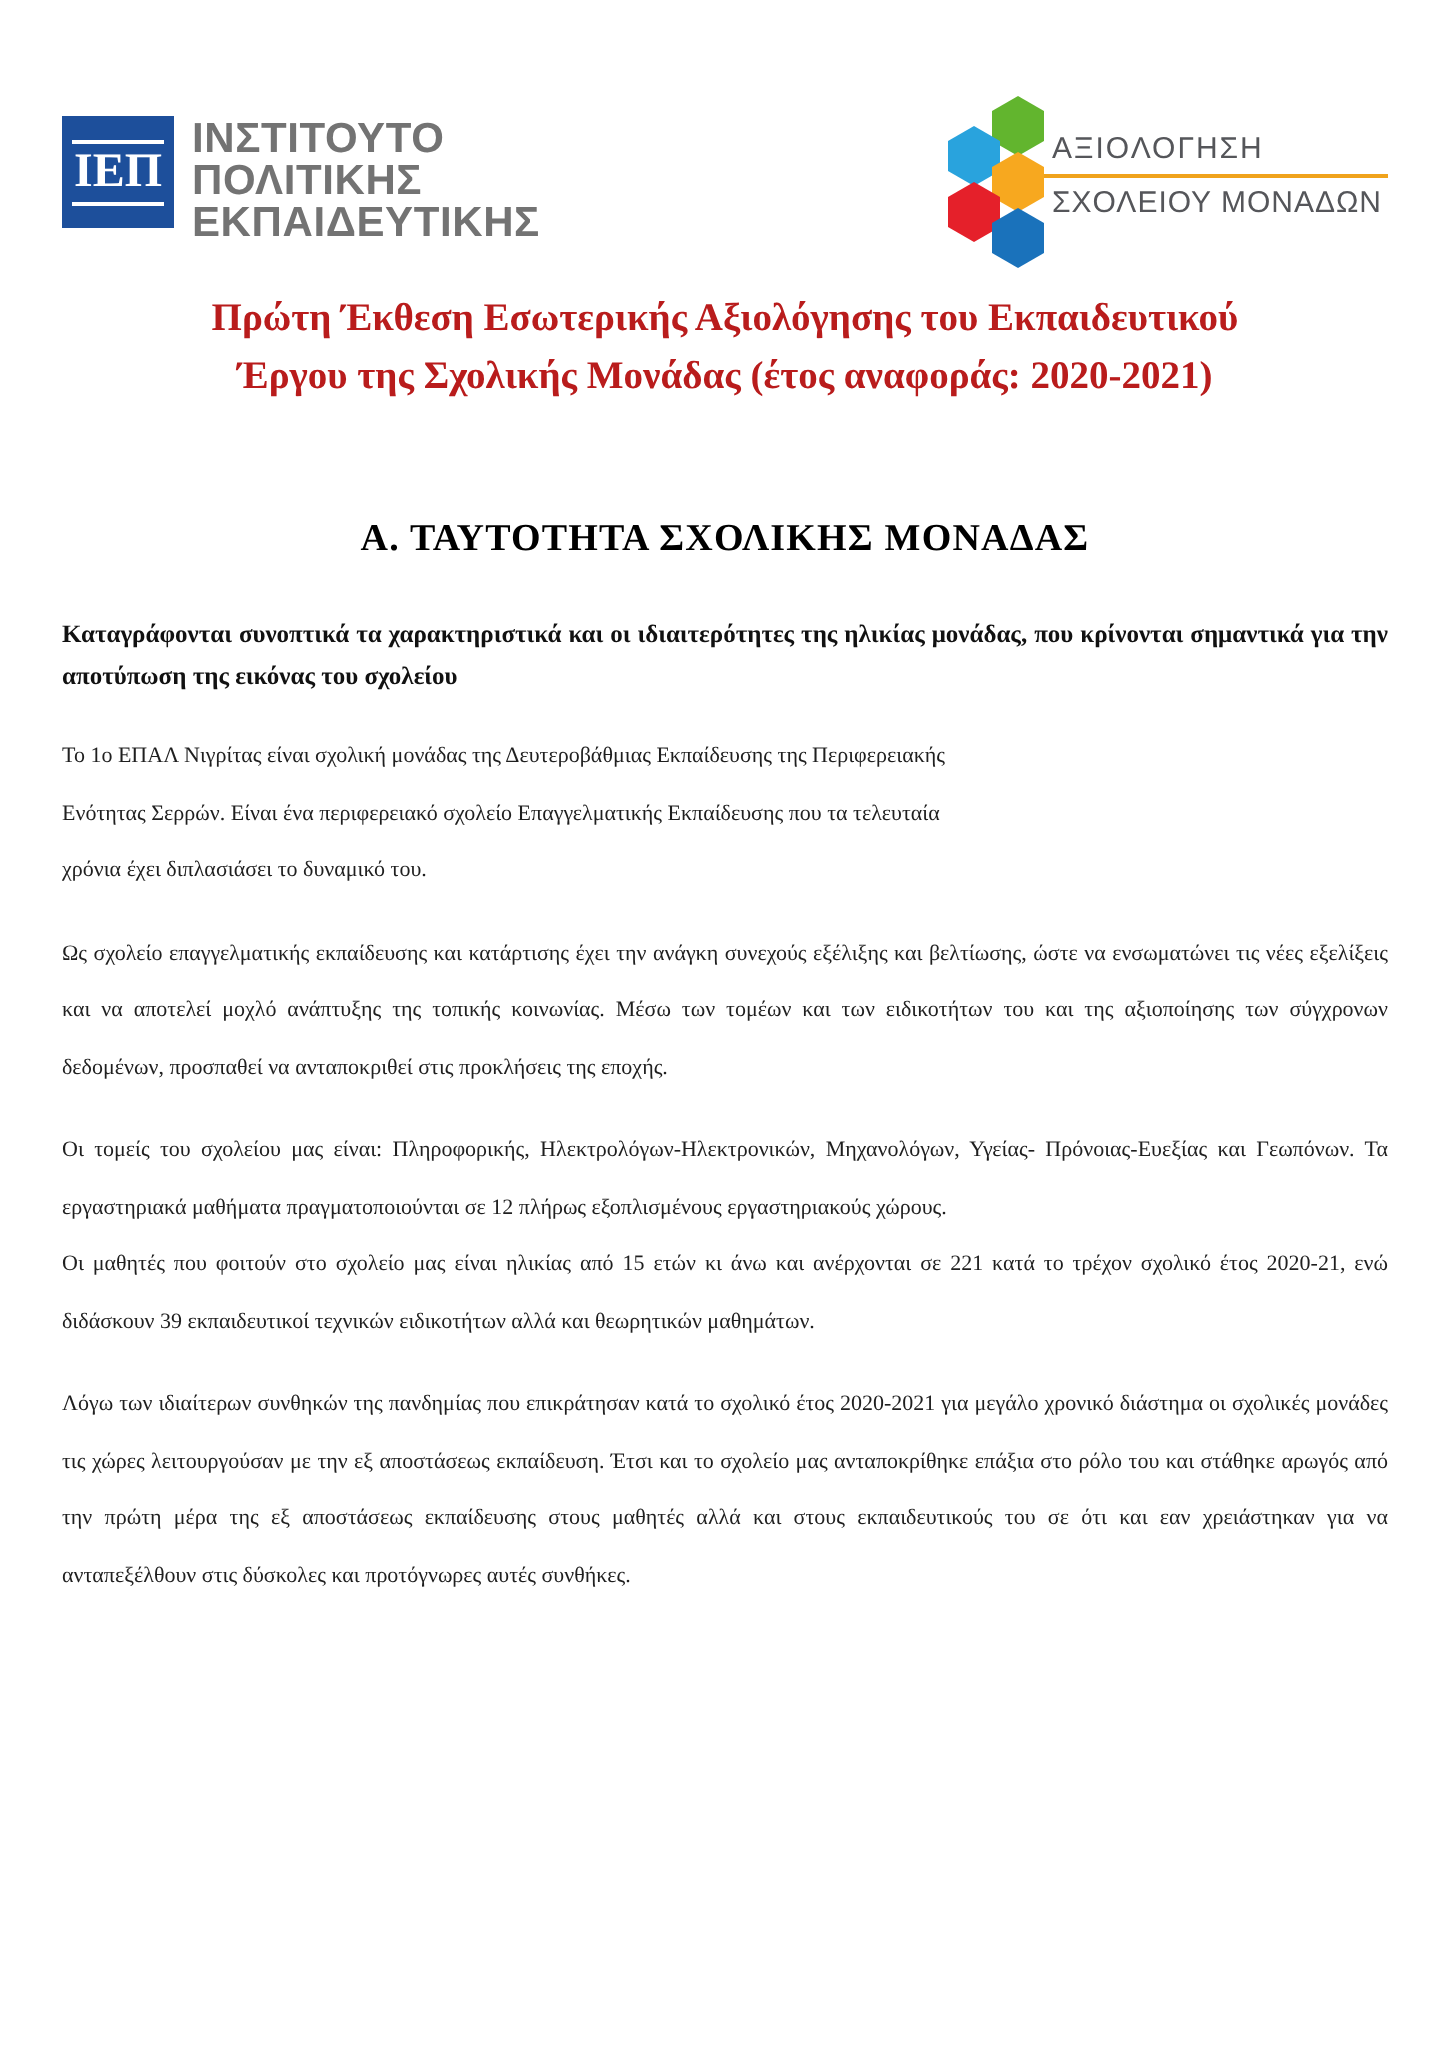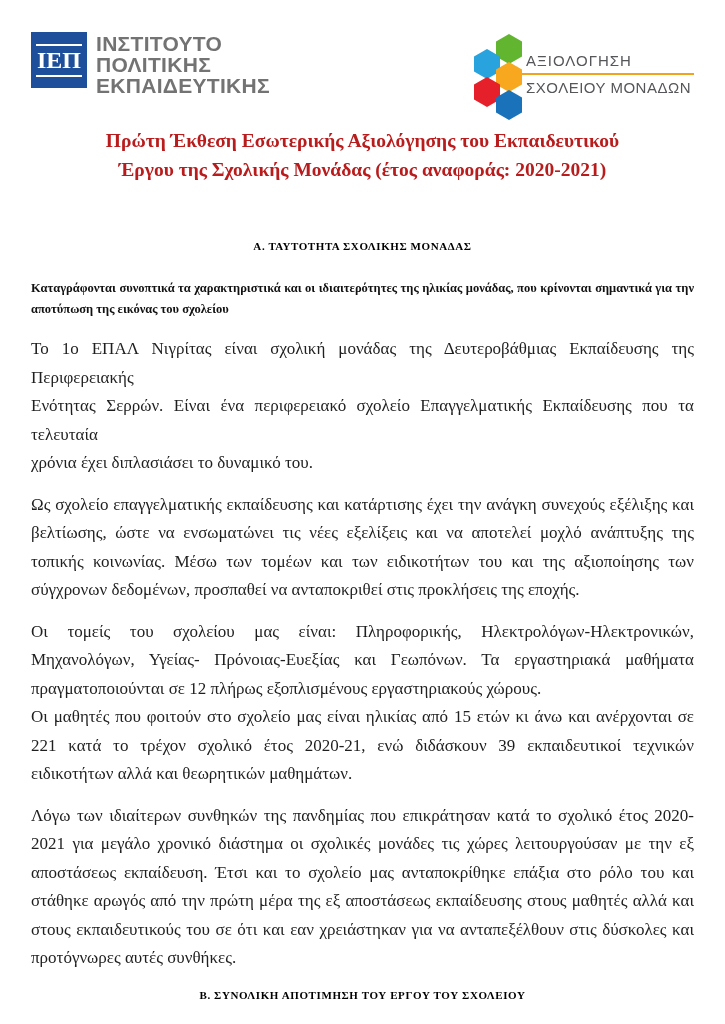--- a/index.html
+++ b/index.html
@@ -17,21 +17,22 @@
     font-family: "Liberation Serif", serif;
     color: #1f1f1f;
   }
   
   .header {
     position: relative;
     padding: 32px 31px 0 31px;
     height: 78px;
     display: flex;
     justify-content: space-between;
-    align-items: flex-start;
+    align-items: center;
+    margin-top: 19px;
   }
   .iep-logo {
     display: flex;
     align-items: flex-start;
     gap: 9px;
   }
   .iep-square {
     width: 56px;
     height: 56px;
     background: #1d4f9b;
@@ -108,40 +109,40 @@
   .doc-title {
     margin: 16px 31px 0 31px;
     font-size: 19.5px;
     line-height: 29px;
     font-weight: bold;
     text-align: center;
     color: #b91c1c;
     white-space: pre-line;
   }
   .section-heading {
-    font-size: 11px;
+    font-size: 19px;
     font-weight: bold;
     text-align: center;
     color: #000000;
     letter-spacing: 0.6px;
     margin: 0 31px;
   }
   .heading-a { margin-top: 56px; }
   .heading-b { margin-top: 16px; }
   .note {
     margin: 26px 31px 0 31px;
     font-size: 12.5px;
     line-height: 21px;
     font-weight: bold;
     text-align: justify;
     color: #111111;
   }
   .body-paragraph {
     margin: 0 31px 13px 31px;
-    font-size: 17px;
+    font-size: 11px;
     line-height: 28.5px;
     text-align: justify;
     white-space: pre-line;
     color: #1f1f1f;
   }
   .first-paragraph { margin-top: 15px; }
 </style>
 </head>
 <body>
 
@@ -185,15 +186,14 @@
   <p class="note">Καταγράφονται συνοπτικά τα χαρακτηριστικά και οι ιδιαιτερότητες της ηλικίας μονάδας, που κρίνονται σημαντικά για την αποτύπωση της εικόνας του σχολείου</p>
 
   <p class="body-paragraph first-paragraph">Το 1ο ΕΠΑΛ Νιγρίτας είναι σχολική μονάδας της Δευτεροβάθμιας Εκπαίδευσης της Περιφερειακής
 Ενότητας Σερρών. Είναι ένα περιφερειακό σχολείο Επαγγελματικής Εκπαίδευσης που τα τελευταία
 χρόνια έχει διπλασιάσει το δυναμικό του.</p>
   <p class="body-paragraph">Ως σχολείο επαγγελματικής εκπαίδευσης και κατάρτισης έχει την ανάγκη συνεχούς εξέλιξης και βελτίωσης, ώστε να ενσωματώνει τις νέες εξελίξεις και να αποτελεί μοχλό ανάπτυξης της τοπικής κοινωνίας. Μέσω των τομέων και των ειδικοτήτων του και της αξιοποίησης των σύγχρονων δεδομένων, προσπαθεί να ανταποκριθεί στις προκλήσεις της εποχής.</p>
   <p class="body-paragraph">Οι τομείς του σχολείου μας είναι: Πληροφορικής, Ηλεκτρολόγων-Ηλεκτρονικών, Μηχανολόγων, Υγείας- Πρόνοιας-Ευεξίας και Γεωπόνων. Τα εργαστηριακά μαθήματα πραγματοποιούνται σε 12 πλήρως εξοπλισμένους εργαστηριακούς χώρους.
 Οι μαθητές που φοιτούν στο σχολείο μας είναι ηλικίας από 15 ετών κι άνω και ανέρχονται σε 221 κατά το τρέχον σχολικό έτος 2020-21, ενώ διδάσκουν 39 εκπαιδευτικοί τεχνικών ειδικοτήτων αλλά και θεωρητικών μαθημάτων.</p>
   <p class="body-paragraph">Λόγω των ιδιαίτερων συνθηκών της πανδημίας που επικράτησαν κατά το σχολικό έτος 2020-2021 για μεγάλο χρονικό διάστημα οι σχολικές μονάδες τις χώρες λειτουργούσαν με την εξ αποστάσεως εκπαίδευση. Έτσι και το σχολείο μας ανταποκρίθηκε επάξια στο ρόλο του και στάθηκε αρωγός από την πρώτη μέρα της εξ αποστάσεως εκπαίδευσης στους μαθητές αλλά και στους εκπαιδευτικούς του σε ότι και εαν χρειάστηκαν για να ανταπεξέλθουν στις δύσκολες και προτόγνωρες αυτές συνθήκες.</p>
 
-  <h2 class="section-heading heading-b">Β. ΣΥΝΟΛΙΚΗ ΑΠΟΤΙΜΗΣΗ ΤΟΥ ΕΡΓΟΥ ΤΟΥ ΣΧΟΛΕΙΟΥ</h2>
 
 </div>
 
 </body></html>

